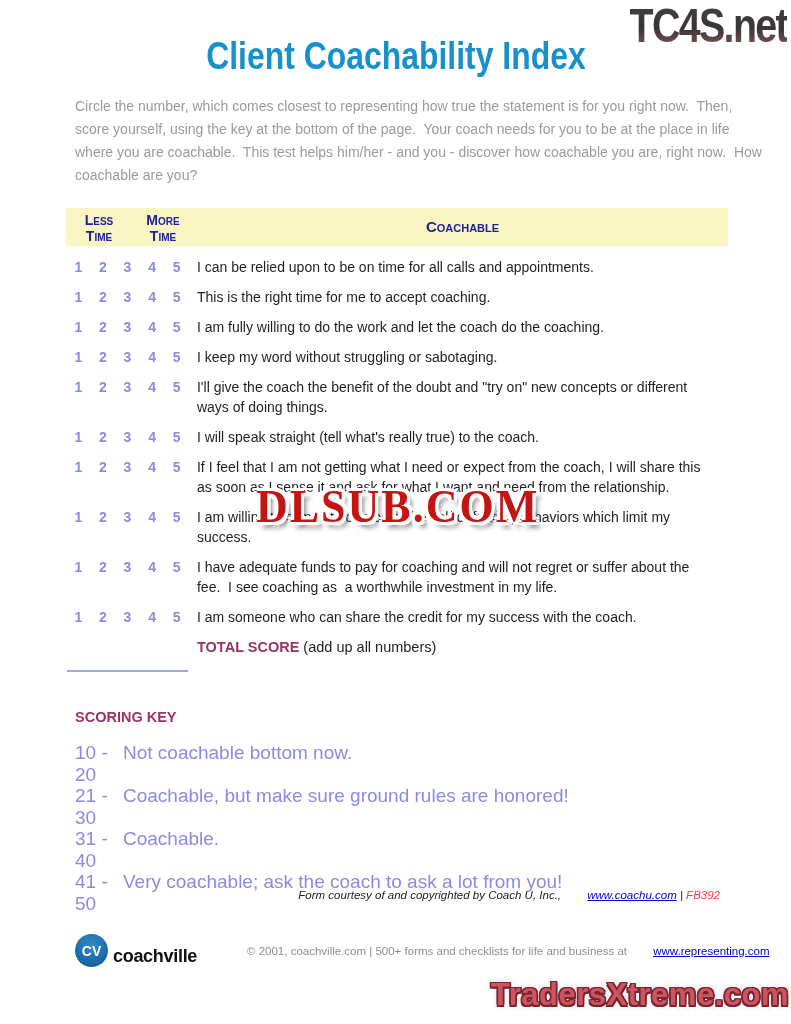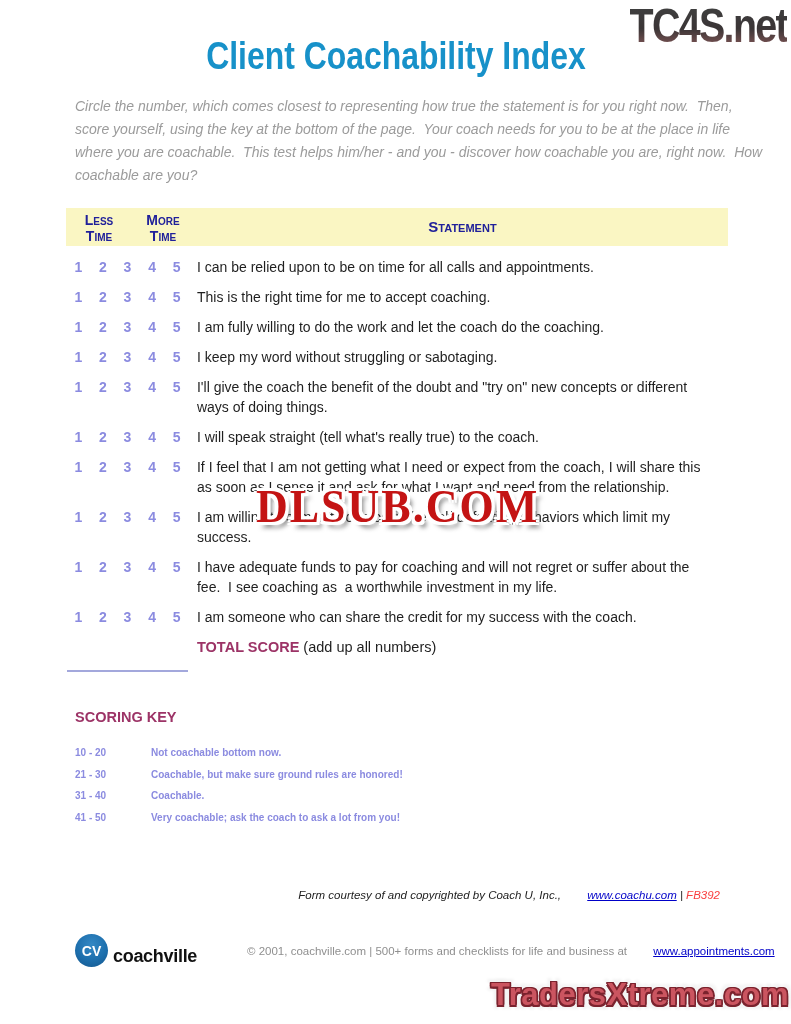--- a/index.html
+++ b/index.html
@@ -22,21 +22,21 @@
   .title {
     display:inline-block; font-size:38px; font-weight:bold; line-height:42px;
     color:#1791c9; transform:scaleX(0.84); transform-origin:50% 50%;
     letter-spacing:0px;
   }
 
   .intro {
     margin:18px 0 0 75px; width:700px; color:#9b9b9b;
     font-size:14px; line-height:23px;
   }
-  .intro div { white-space:pre;font-style:italic; }
+  .intro div { white-space:pre; }
 
   .ctable { margin:21px 0 0 66px; width:662px; }
   .thead {
     position:relative; height:38px; background:#faf6c3;
     color:#20209a; font-weight:bold; font-size:14px;
     font-variant:small-caps; line-height:16px;
   }
   .thead .less { position:absolute; left:10px;  top:4px; width:46px; text-align:center; }
   .thead .more { position:absolute; left:72px; top:4px; width:50px; text-align:center; }
   .thead .stmt { position:absolute; left:131px; right:0; top:11px; text-align:center; font-size:15px; }
@@ -56,21 +56,21 @@
   .total-label { color:#9c3366; font-weight:bold; }
   .total-note  { color:#1f1f1f; }
   .score-line {
     margin-left:1px; margin-top:13px; width:121px; height:0;
     border-top:2px solid #a3a8dc;
   }
 
   .skey { margin:37px 0 0 75px; }
   .skey-title { color:#9c3366; font-weight:bold; font-size:14.5px; }
   .skey-list { margin-top:17px; }
-  .skey-row { display:flex; font-weight:bold; font-size:10px; line-height:21.5px; color:#8b8be0;gap:28px; }
+  .skey-row { display:flex; font-weight:normal; font-size:19px; line-height:21.5px; color:#8b8be0; }
   .skey-range { width:46px; flex:0 0 auto; }
   .skey-text  { margin-left:2px; }
 
   .courtesy {
     position:absolute; top:889px; right:71px;
     font-size:11.5px; font-style:italic; color:#222;
   }
   .courtesy a, .copyright a { color:#0000c8; text-decoration:underline;margin-left:23px; }
   .form-code { color:#f94040; font-style:italic; }
 
@@ -125,21 +125,21 @@
     <div>Circle the number, which comes closest to representing how true the statement is for you right now.  Then,</div>
     <div>score yourself, using the key at the bottom of the page.  Your coach needs for you to be at the place in life</div>
     <div>where you are coachable.  This test helps him/her - and you - discover how coachable you are, right now.  How</div>
     <div>coachable are you?</div>
   </div>
 
   <div class="ctable">
     <div class="thead">
       <span class="less">Less Time</span>
       <span class="more">More Time</span>
-      <span class="stmt">Statement</span>
+      <span class="stmt">Coachable</span>
     </div>
 
     <div class="rows" id="rows">
         <div class="trow">
           <span class="num">1</span>
           <span class="num">2</span>
           <span class="num">3</span>
           <span class="num">4</span>
           <span class="num">5</span>
           <div class="stmt-text">I can be relied upon to be on time for all calls and appointments.</div>
@@ -253,19 +253,19 @@
   <div class="courtesy">
     <span>Form courtesy of and copyrighted by Coach U, Inc., </span><a href="#">www.coachu.com</a><span> | </span><span class="form-code">FB392</span>
   </div>
 
   <div class="cv-logo">
     <div class="cv-circle">CV</div>
     <div class="cv-name">coachville</div>
   </div>
 
   <div class="copyright">
-    <span>© 2001, coachville.com | 500+ forms and checklists for life and business at </span><a href="#">www.appointments.com</a>
+    <span>© 2001, coachville.com | 500+ forms and checklists for life and business at </span><a href="#">www.representing.com</a>
   </div>
 
   <div class="dlsub">DLSUB.COM</div>
   <div class="traders">TradersXtreme.com</div>
 
 </div>
 
 </body></html>

